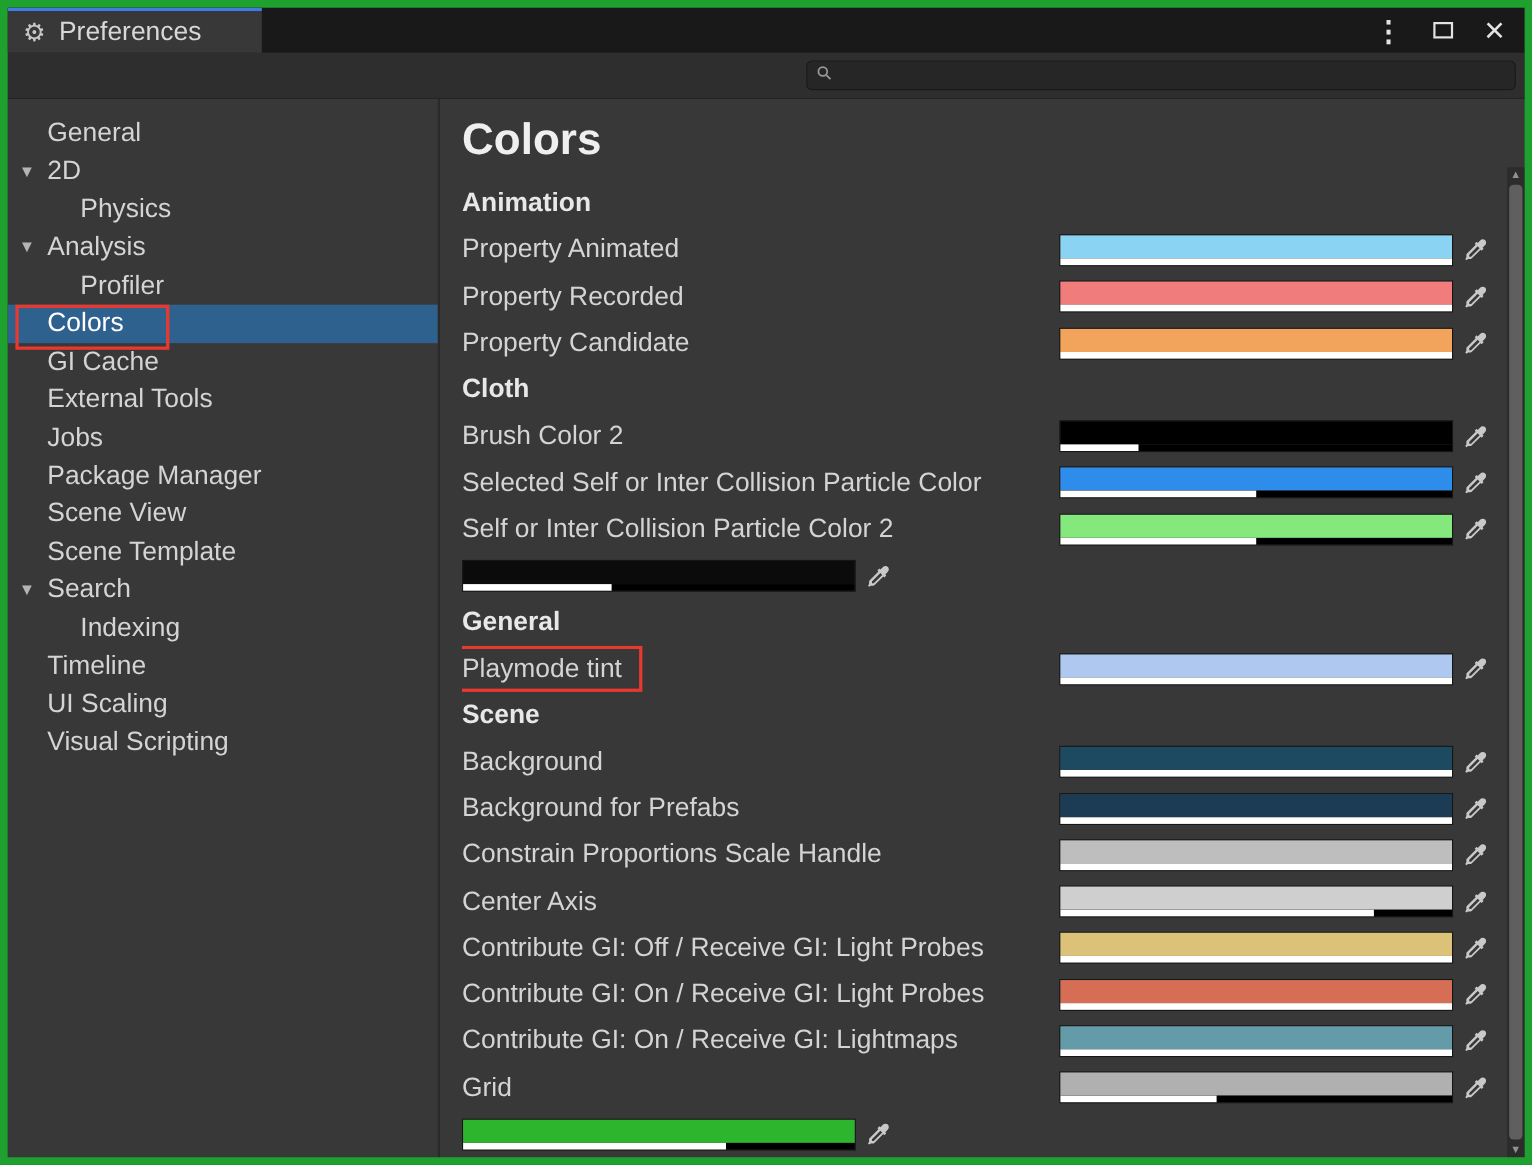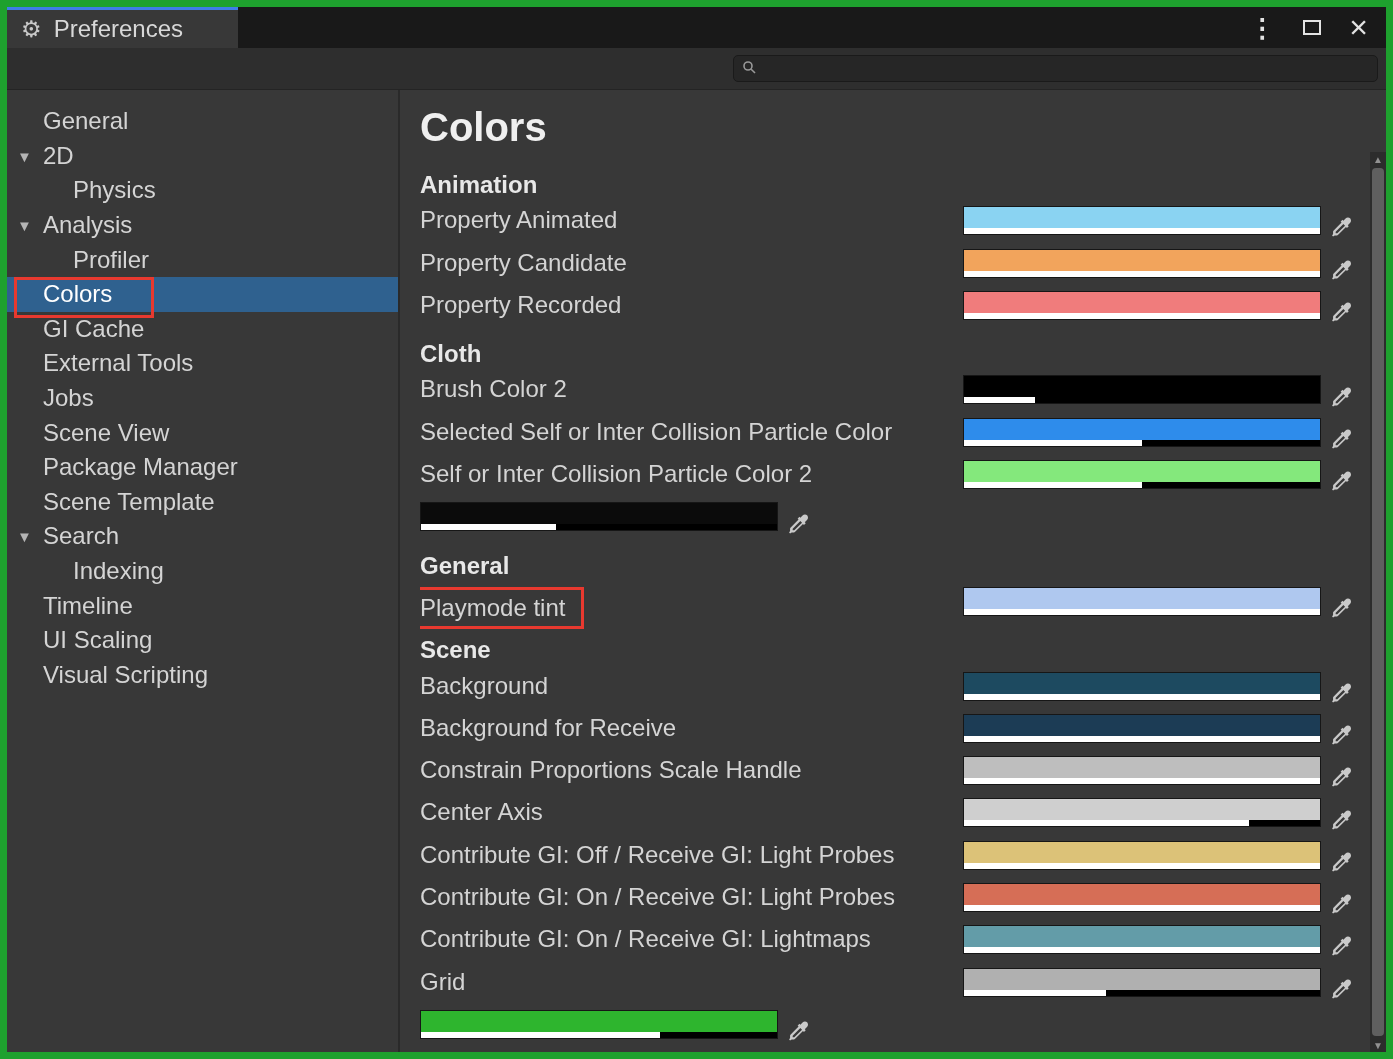--- a/index.html
+++ b/index.html
@@ -81,21 +81,21 @@
     padding:10px 20px 0 20px;
   }
   .main-title {
     font-size:40px; font-weight:bold; color:#efefef;
     margin:4px 0 14px 0; line-height:1.15;
   }
   .section-header {
     height:42.3px; display:flex; align-items:center;
     font-size:24px; font-weight:bold; color:#e8e8e8; white-space:nowrap;
   }
-  .color-row { height:42.3px; display:flex; }
+  .color-row { height:42.3px; display:flex; align-items:center; }
   .row-label {
     width:543px; flex:none; overflow:hidden; white-space:nowrap;
     font-size:24px; color:#d4d4d4;
   }
   .ann-label {
     display:inline-block;
     border:3px solid var(--annotation, #e8392f);
     padding:3px 16px 3px 12px; margin-left:-15px; line-height:1.25;
   }
   .swatch {
@@ -177,24 +177,24 @@
         <div class="sb-item">
           <span>GI Cache</span>
         </div>
         <div class="sb-item">
           <span>External Tools</span>
         </div>
         <div class="sb-item">
           <span>Jobs</span>
         </div>
         <div class="sb-item">
+          <span>Package Manager</span>
+        </div>
+        <div class="sb-item">
           <span>Scene View</span>
-        </div>
-        <div class="sb-item">
-          <span>Package Manager</span>
         </div>
         <div class="sb-item">
           <span>Scene Template</span>
         </div>
         <div class="sb-item">
           <span class="fold">▼</span>
           <span>Search</span>
         </div>
         <div class="sb-item child">
           <span>Indexing</span>
@@ -222,47 +222,47 @@
                 <div class="sw-alpha-fill" style="width: 100%;"></div>
               </div>
             </div>
             <div class="eyedropper">
               <svg width="22" height="22" viewBox="0 0 16 16">
                 <path fill="#c9c9c9" d="M14.1 1.9c-1-1-2.6-1-3.5 0L9 3.5l-.7-.7L7 4.1l.7.7-5.9 5.9c-.2.2-.3.4-.3.7v1.6l-.7 1.2.7.7 1.2-.7h1.6c.3 0 .5-.1.7-.3l5.9-5.9.7.7 1.3-1.3-.7-.7 1.6-1.6c1-.9 1-2.5.1-3.5zM4.6 12.6H3.4v-1.2l5.6-5.6 1.2 1.2-5.6 5.6z"></path>
               </svg>
             </div>
           </div>
           <div class="color-row">
+            <div class="row-label"><span>Property Recorded</span></div>
+            <div class="swatch">
+              <div class="sw-color" style="background: rgb(240, 124, 124);"></div>
+              <div class="sw-alpha">
+                <div class="sw-alpha-fill" style="width: 100%;"></div>
+              </div>
+            </div>
+            <div class="eyedropper">
+              <svg width="22" height="22" viewBox="0 0 16 16">
+                <path fill="#c9c9c9" d="M14.1 1.9c-1-1-2.6-1-3.5 0L9 3.5l-.7-.7L7 4.1l.7.7-5.9 5.9c-.2.2-.3.4-.3.7v1.6l-.7 1.2.7.7 1.2-.7h1.6c.3 0 .5-.1.7-.3l5.9-5.9.7.7 1.3-1.3-.7-.7 1.6-1.6c1-.9 1-2.5.1-3.5zM4.6 12.6H3.4v-1.2l5.6-5.6 1.2 1.2-5.6 5.6z"></path>
+              </svg>
+            </div>
+          </div>
+          <div class="color-row">
             <div class="row-label"><span>Property Candidate</span></div>
             <div class="swatch">
               <div class="sw-color" style="background: rgb(242, 164, 92);"></div>
               <div class="sw-alpha">
                 <div class="sw-alpha-fill" style="width: 100%;"></div>
               </div>
             </div>
             <div class="eyedropper">
               <svg width="22" height="22" viewBox="0 0 16 16">
                 <path fill="#c9c9c9" d="M14.1 1.9c-1-1-2.6-1-3.5 0L9 3.5l-.7-.7L7 4.1l.7.7-5.9 5.9c-.2.2-.3.4-.3.7v1.6l-.7 1.2.7.7 1.2-.7h1.6c.3 0 .5-.1.7-.3l5.9-5.9.7.7 1.3-1.3-.7-.7 1.6-1.6c1-.9 1-2.5.1-3.5zM4.6 12.6H3.4v-1.2l5.6-5.6 1.2 1.2-5.6 5.6z"></path>
               </svg>
             </div>
           </div>
-          <div class="color-row">
-            <div class="row-label"><span>Property Recorded</span></div>
-            <div class="swatch">
-              <div class="sw-color" style="background: rgb(240, 124, 124);"></div>
-              <div class="sw-alpha">
-                <div class="sw-alpha-fill" style="width: 100%;"></div>
-              </div>
-            </div>
-            <div class="eyedropper">
-              <svg width="22" height="22" viewBox="0 0 16 16">
-                <path fill="#c9c9c9" d="M14.1 1.9c-1-1-2.6-1-3.5 0L9 3.5l-.7-.7L7 4.1l.7.7-5.9 5.9c-.2.2-.3.4-.3.7v1.6l-.7 1.2.7.7 1.2-.7h1.6c.3 0 .5-.1.7-.3l5.9-5.9.7.7 1.3-1.3-.7-.7 1.6-1.6c1-.9 1-2.5.1-3.5zM4.6 12.6H3.4v-1.2l5.6-5.6 1.2 1.2-5.6 5.6z"></path>
-              </svg>
-            </div>
-          </div>
           <div class="section-header">Cloth</div>
           <div class="color-row">
             <div class="row-label"><span>Brush Color 2</span></div>
             <div class="swatch">
               <div class="sw-color" style="background: rgb(0, 0, 0);"></div>
               <div class="sw-alpha">
                 <div class="sw-alpha-fill" style="width: 20%;"></div>
               </div>
             </div>
             <div class="eyedropper">
@@ -336,21 +336,21 @@
                 <div class="sw-alpha-fill" style="width: 100%;"></div>
               </div>
             </div>
             <div class="eyedropper">
               <svg width="22" height="22" viewBox="0 0 16 16">
                 <path fill="#c9c9c9" d="M14.1 1.9c-1-1-2.6-1-3.5 0L9 3.5l-.7-.7L7 4.1l.7.7-5.9 5.9c-.2.2-.3.4-.3.7v1.6l-.7 1.2.7.7 1.2-.7h1.6c.3 0 .5-.1.7-.3l5.9-5.9.7.7 1.3-1.3-.7-.7 1.6-1.6c1-.9 1-2.5.1-3.5zM4.6 12.6H3.4v-1.2l5.6-5.6 1.2 1.2-5.6 5.6z"></path>
               </svg>
             </div>
           </div>
           <div class="color-row">
-            <div class="row-label"><span>Background for Receive</span></div>
+            <div class="row-label"><span>Background for Prefabs</span></div>
             <div class="swatch">
               <div class="sw-color" style="background: rgb(28, 60, 85);"></div>
               <div class="sw-alpha">
                 <div class="sw-alpha-fill" style="width: 100%;"></div>
               </div>
             </div>
             <div class="eyedropper">
               <svg width="22" height="22" viewBox="0 0 16 16">
                 <path fill="#c9c9c9" d="M14.1 1.9c-1-1-2.6-1-3.5 0L9 3.5l-.7-.7L7 4.1l.7.7-5.9 5.9c-.2.2-.3.4-.3.7v1.6l-.7 1.2.7.7 1.2-.7h1.6c.3 0 .5-.1.7-.3l5.9-5.9.7.7 1.3-1.3-.7-.7 1.6-1.6c1-.9 1-2.5.1-3.5zM4.6 12.6H3.4v-1.2l5.6-5.6 1.2 1.2-5.6 5.6z"></path>
               </svg>

